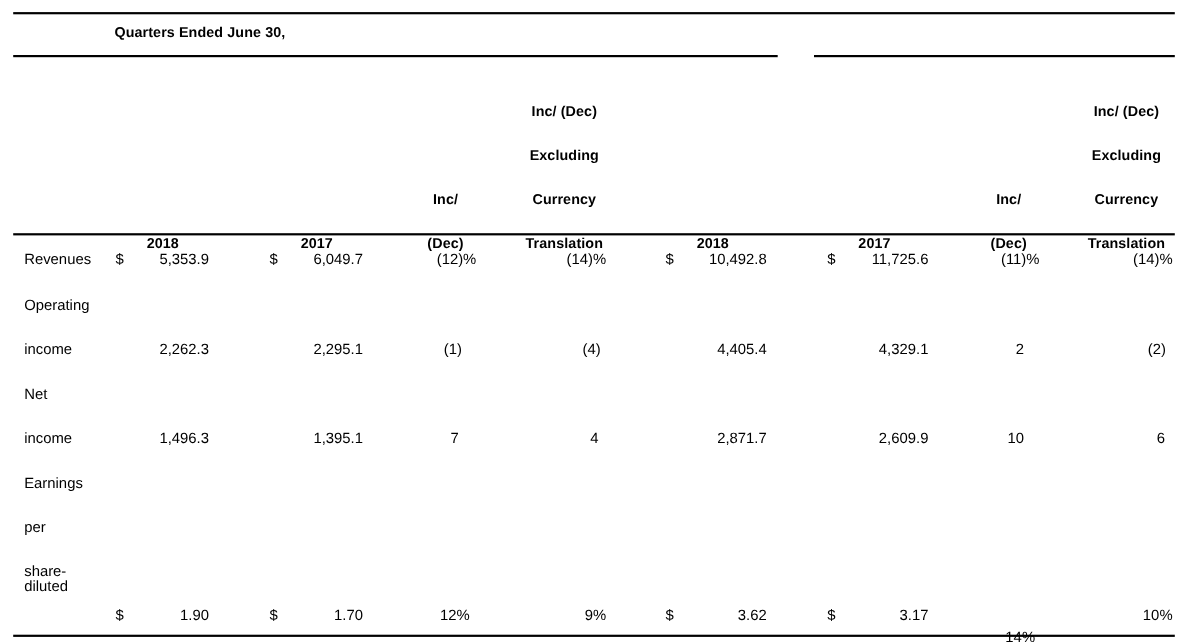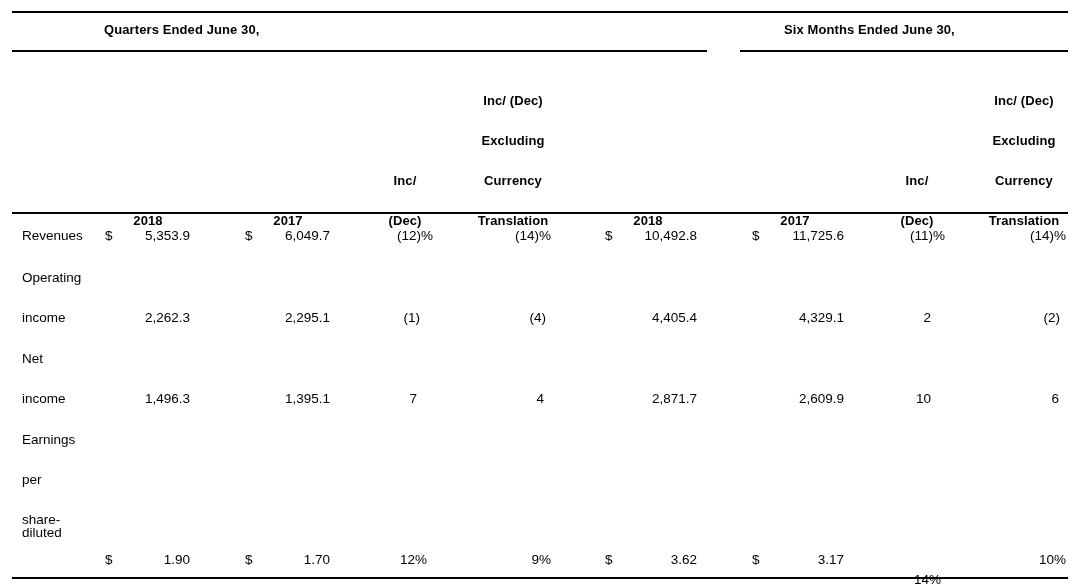--- a/index.html
+++ b/index.html
@@ -77,21 +77,20 @@
 
 <div class="sheet">
 
   <div class="rule rule-top"></div>
   <div class="rule rule-grp-q"></div>
   <div class="rule rule-grp-s"></div>
   <div class="rule rule-head-bot"></div>
   <div class="rule rule-bottom"></div>
 
   <div class="grp-title grp-q">Quarters Ended June 30,</div>
-  <div class="grp-title grp-s">Six Months Ended June 30,</div>
 
   <div class="colhead" style="left:148px; top:185px;">2018</div>
 
   <div class="colhead" style="left:288px; top:185px;">2017</div>
 
   <div class="colhead" style="left:405px; top:145px;">Inc/</div>
   <div class="colhead" style="left:405px; top:185px;">(Dec)</div>
 
   <div class="colhead" style="left:513px; top:65px;">Inc/ (Dec)</div>
   <div class="colhead" style="left:513px; top:105px;">Excluding</div>

